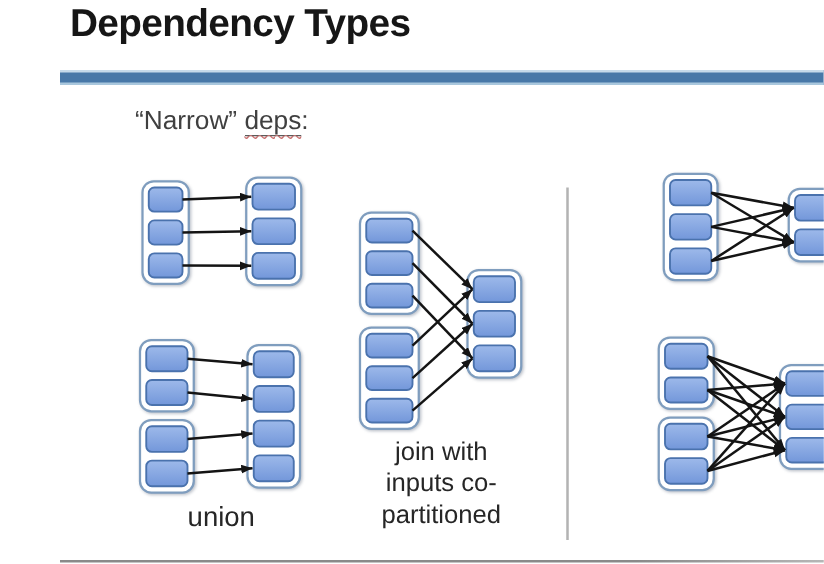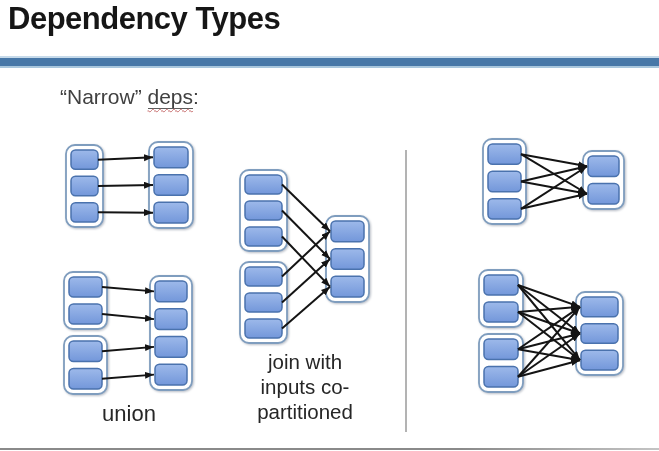--- a/index.html
+++ b/index.html
@@ -1,20 +1,20 @@
 <!DOCTYPE html>
 <html><head>
 <meta charset="utf-8">
 <style>
   html,body{margin:0;padding:0;}
   body{
     width:659px;height:451px;background:#ffffff;position:relative;overflow:hidden;
     font-family:"Liberation Sans","DejaVu Sans",sans-serif;
   }
-  .slide{position:absolute;inset:0;}
+  .slide{position:absolute;inset:0;margin-left:48px;}
   .title{
     position:absolute;left:8px;top:1px;font-size:31px;font-weight:700;
     color:#161616;letter-spacing:-0.5px;
   }
   .rule{
     position:absolute;left:0;right:0;top:56px;height:12px;box-sizing:border-box;
     background:#4878a8;border-top:2px solid #c6daea;border-bottom:2px solid #a9c7dd;
   }
   .col-header{position:absolute;top:85px;font-size:21px;color:#404040;white-space:nowrap;}
   .col-header.left{left:60px;}

